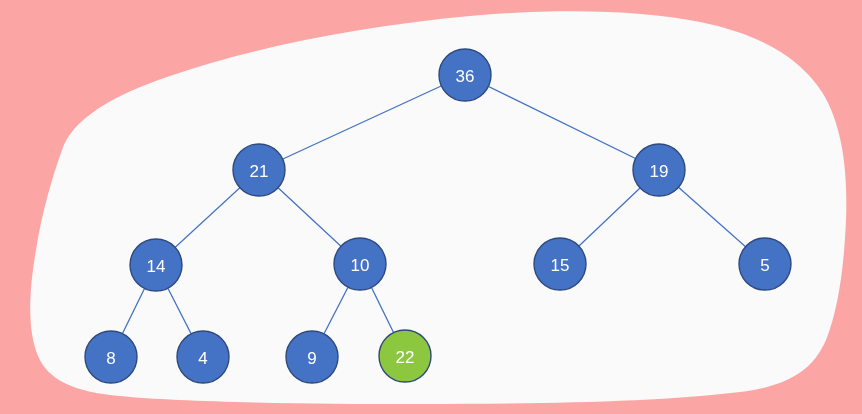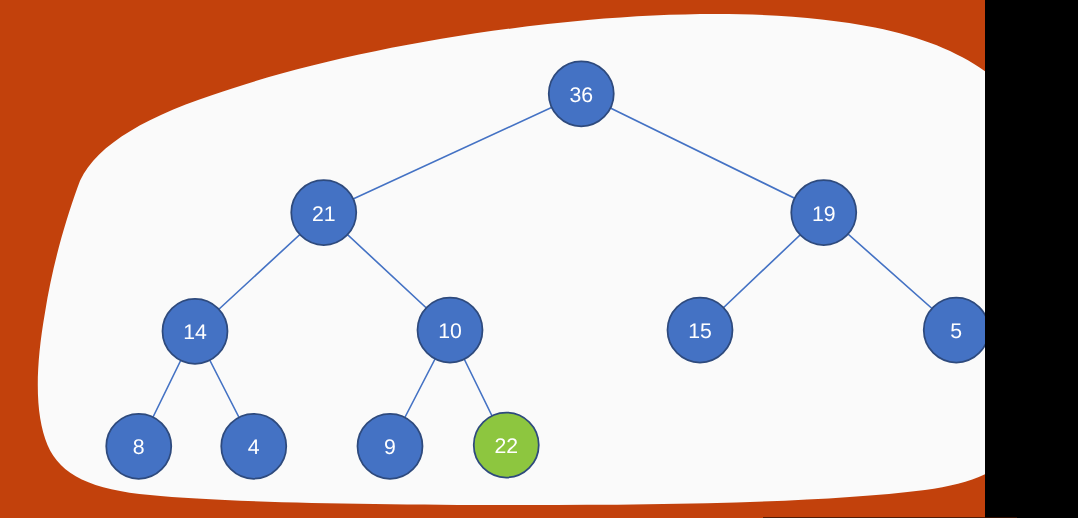--- a/index.html
+++ b/index.html
@@ -2,23 +2,23 @@
 <html><head>
 <meta charset="utf-8">
 <style>
   html, body {
     margin: 0;
     padding: 0;
     background: #000000;
   }
   #stage {
     position: relative;
-    width: 788px;
+    width: 862px;
     height: 414px;
-    background: #c2410c;
+    background: #fca5a5;
     overflow: hidden;
     font-family: "Liberation Sans", sans-serif;
   }
   #tree-svg {
     position: absolute;
     left: 0;
     top: 0;
     width: 862px;
     height: 414px;
     display: block;

